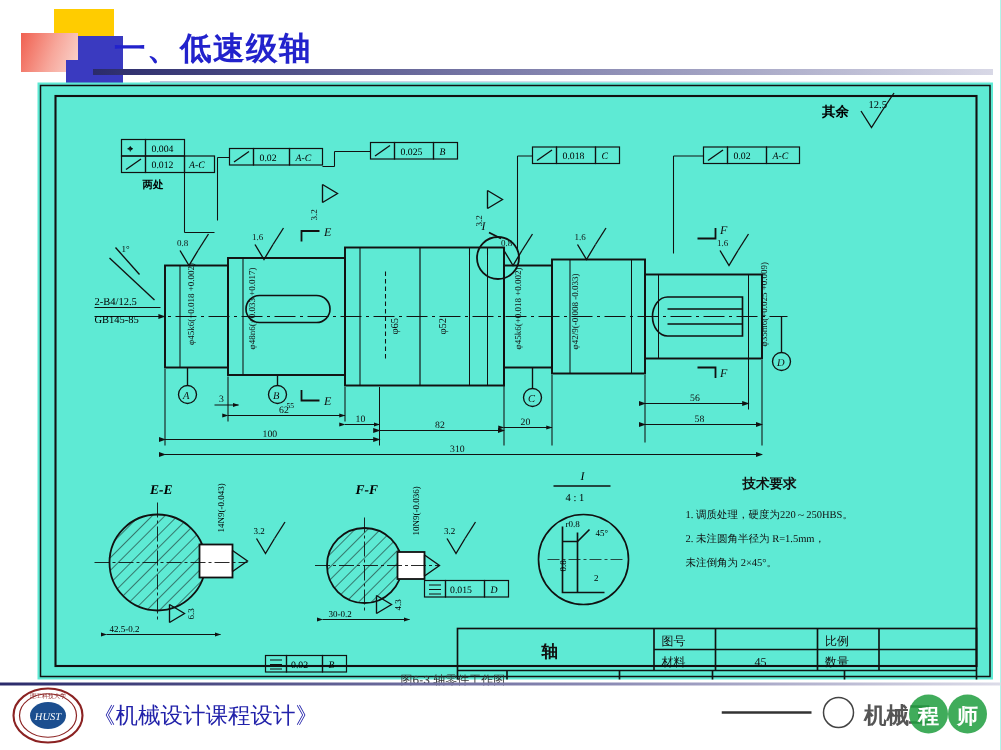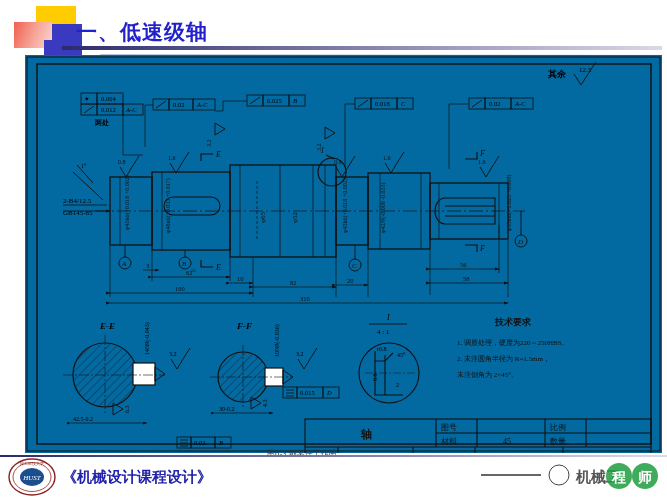--- a/index.html
+++ b/index.html
@@ -29,29 +29,29 @@
     background:linear-gradient(90deg,#2b2b6b 0%,#7a7aa8 45%,#d8d8e6 100%);
   }
   .hdr-rule2{
     position:absolute;left:100px;top:54px;width:560px;height:3px;
     background:linear-gradient(90deg,#b9c3dd 0%,#e7ecf5 70%,#f7f8fb 100%);
   }
 
   
   #sheet{
     position:absolute;left:25px;top:55px;width:637px;height:398px;
-    background:#0369a1;
+    background:#5eead4;
   }
   #sheet svg{display:block;}
 
   
   .ftr-rule{position:absolute;left:0;top:455px;width:667px;height:2px;
             background:linear-gradient(90deg,#2b2b6b 0%,#8a8ab4 60%,#dcdce8 100%);}
   .ftr-title{position:absolute;left:62px;top:468px;font-size:15px;color:#2222AA;
-             font-weight:bold;white-space:nowrap;}
+             font-weight:normal;white-space:nowrap;}
   .ftr-logo{position:absolute;left:8px;top:458px;width:48px;height:38px;}
   .wm{position:absolute;right:6px;top:458px;width:180px;height:38px;}
   .caption{position:absolute;left:248px;top:448px;font-size:8px;color:#333;margin-left:19px;}
 </style>
 </head>
 <body>
 
 <div id="slide">
 
   <div class="hdr-logo sq-yellow"></div>

